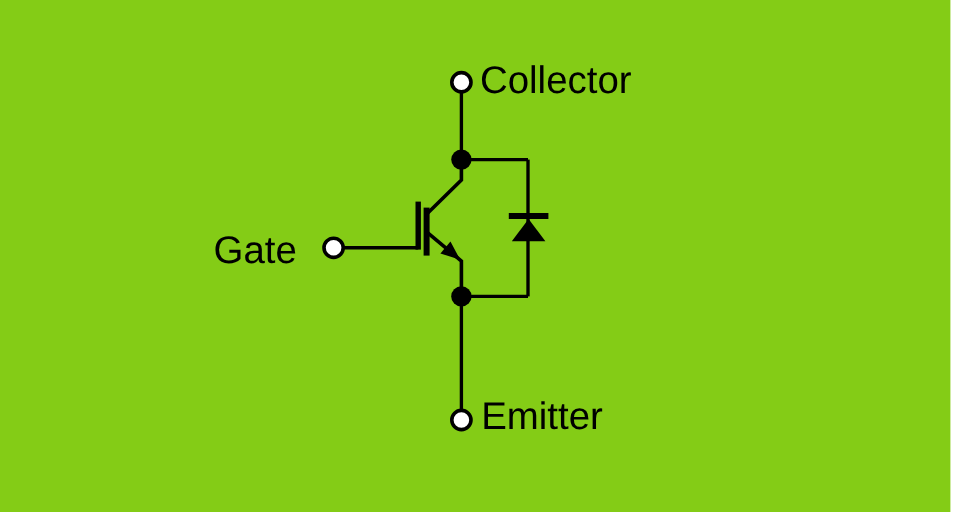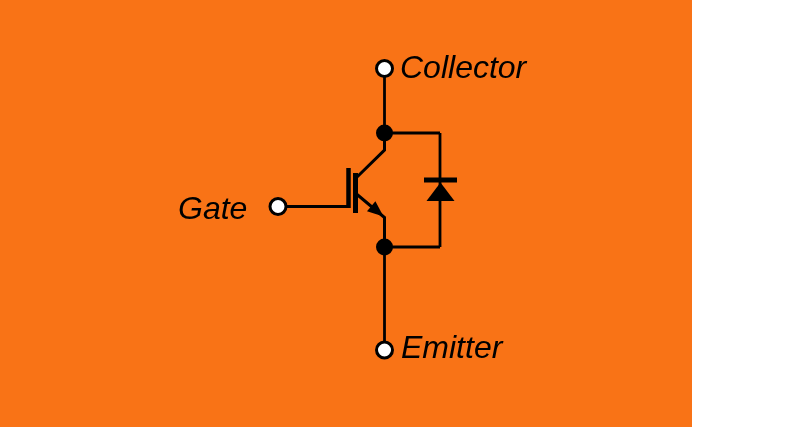--- a/index.html
+++ b/index.html
@@ -2,26 +2,25 @@
 <html><head>
 <meta charset="utf-8">
 <style>
   html, body {
     margin: 0;
     padding: 0;
     background: #ffffff;
   }
   .canvas {
     position: relative;
-    width: 692px;
+    width: 792px;
     height: 427px;
-    background: #f97316;
+    background: #84cc16;
     overflow: hidden;
     font-family: "Liberation Sans", sans-serif;
-    font-style: italic;
   }
   svg {
     display: block;
   }
   .terminal-label {
     font-family: "Liberation Sans", sans-serif;
     font-size: 32px;
     font-weight: 400;
   }
 </style>

